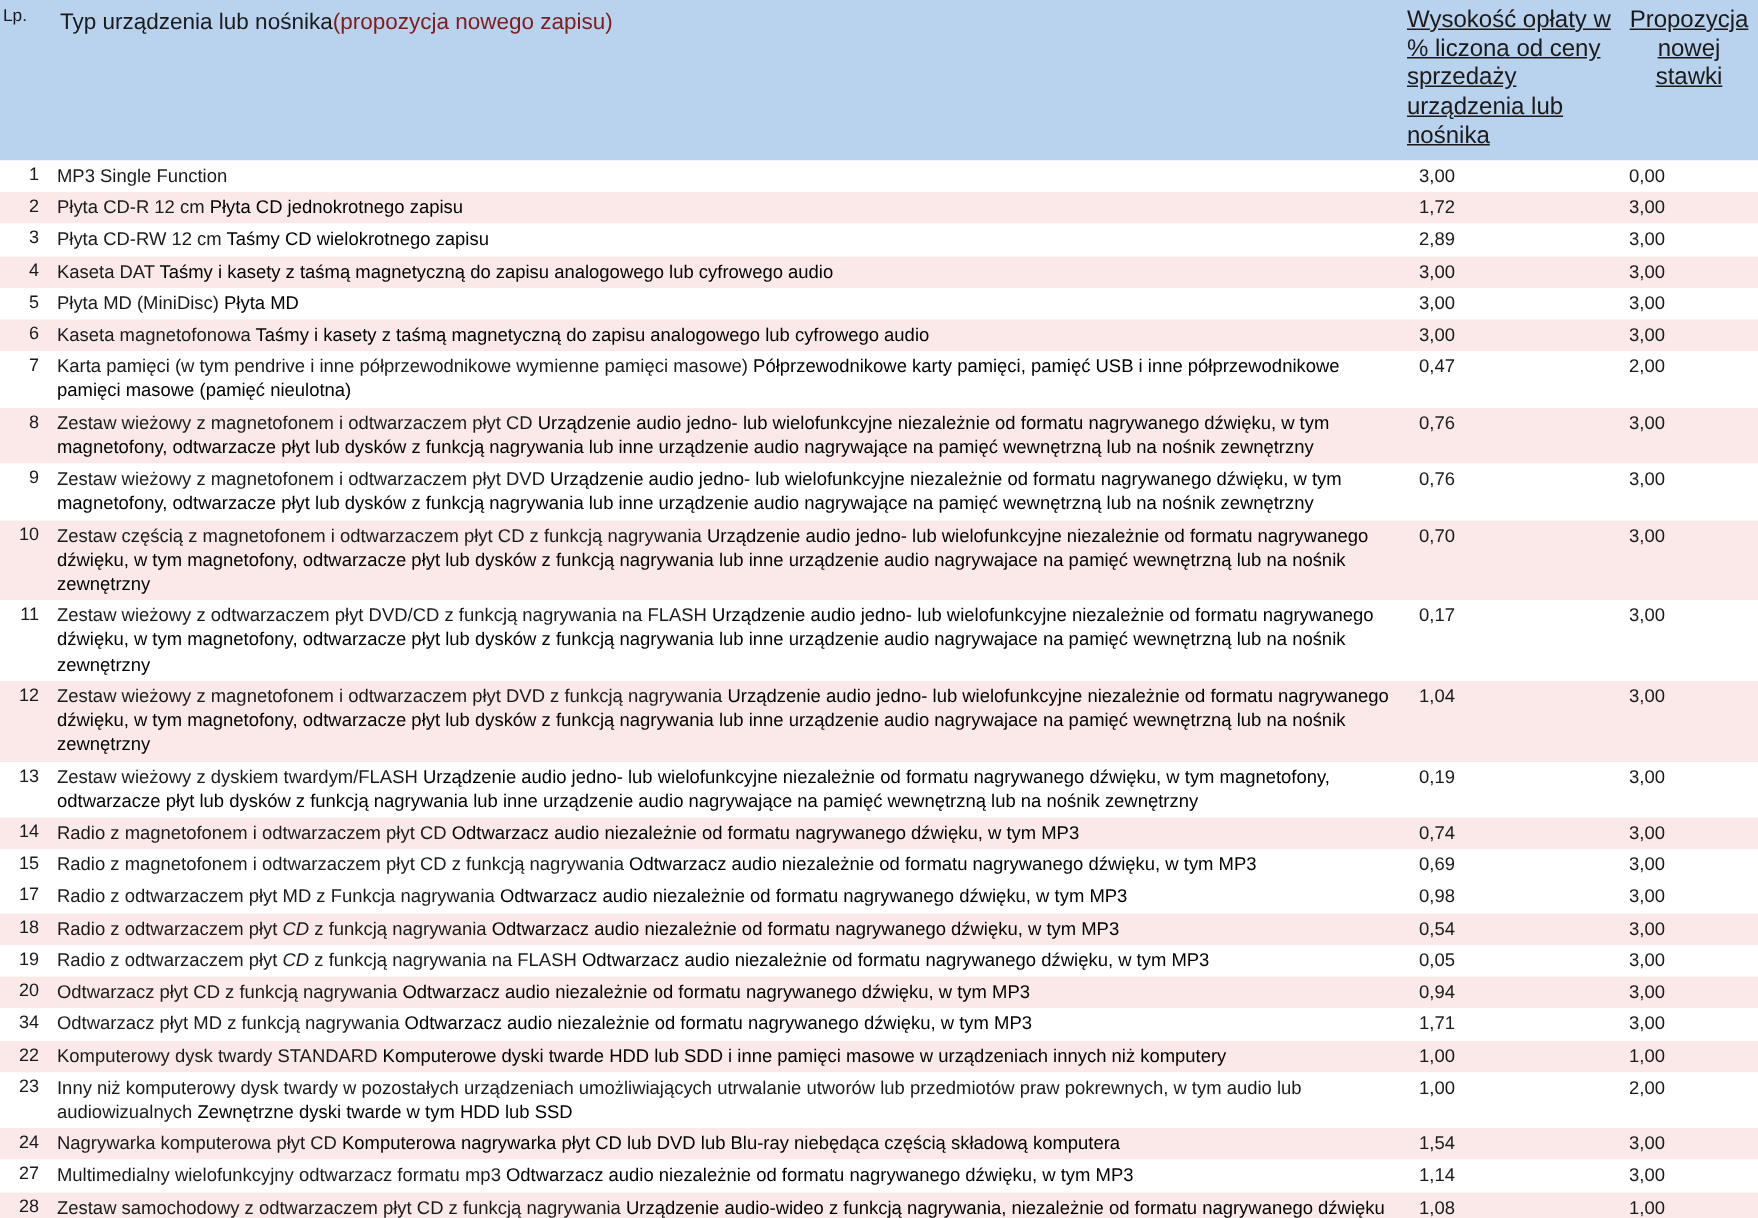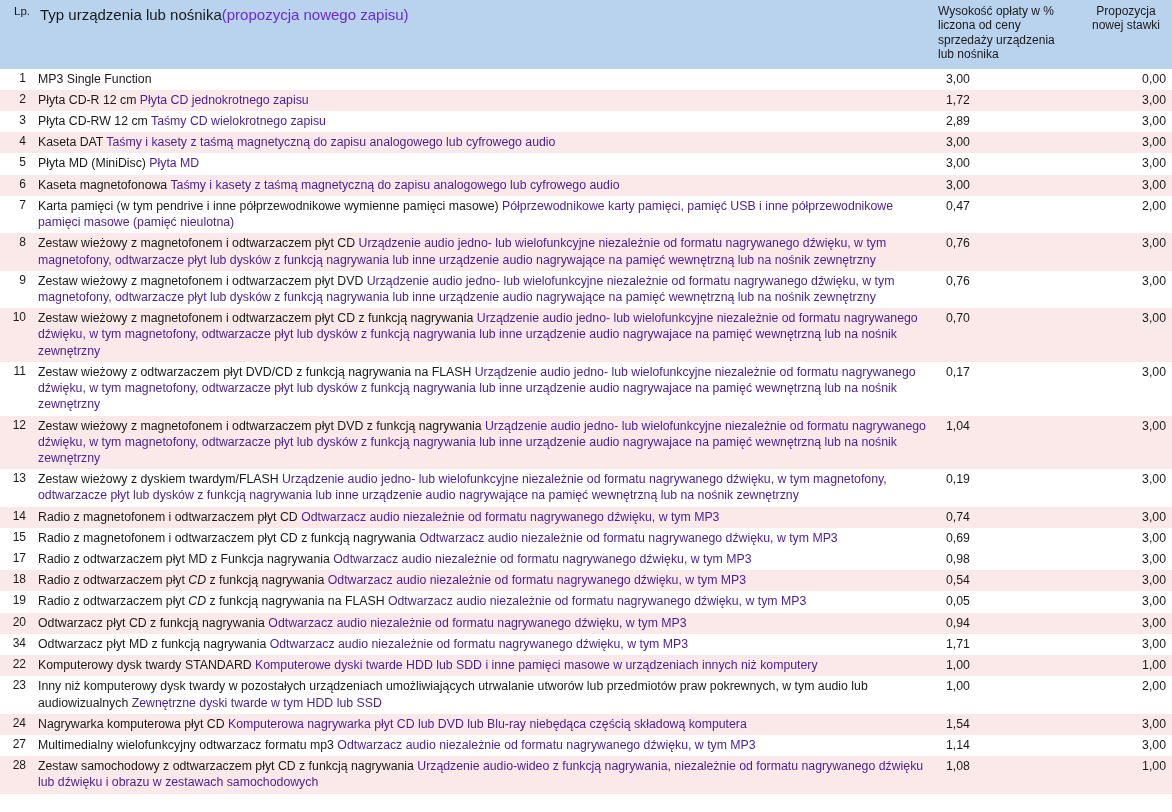--- a/index.html
+++ b/index.html
@@ -29,39 +29,40 @@
     background: #b9d2ee;
     color: #1a1a1a;
     font-weight: normal;
     font-size: 12.5px;
     vertical-align: top;
     padding: 5px 6px 7px 6px;
     border: none;
     line-height: 1.15;
   }
   thead th.th-lp {
-    text-align: right;
+    text-align: left;
     font-size: 11.5px;
     padding-left: 2px;
     padding-right: 2px;
   }
   thead th.th-desc {
     text-align: left;
     font-size: 15px;
     padding-left: 8px;
     padding-top: 6px;
   }
   thead th.th-desc .alt {
-    color: #6d28d9;
+    color: #7f1d1d;
   }
   thead th.th-rate, thead th.th-prop {
     text-align: left;
-    font-size: 12px;
+    font-size: 16px;
     line-height: 1.2;
     padding-top: 4px;
+    text-decoration: underline;
   }
   thead th.th-prop { text-align: center; }
 
   tbody td {
     font-size: 12.3px;
     color: #1a1a1a;
     vertical-align: top;
     padding: 2px 6px 3px 6px;
     line-height: 1.32;
     border: none;
@@ -72,32 +73,32 @@
     text-align: right;
     padding-right: 6px;
     font-size: 12px;
     white-space: nowrap;
   }
   tbody td.desc {
     text-align: left;
     padding-left: 6px;
   }
   tbody td.desc .alt {
-    color: #4c1d95;
+    color: #000000;
   }
   tbody td.desc .ital {
     font-style: italic;
   }
   tbody td.rate {
     text-align: left;
     padding-left: 14px;
     white-space: nowrap;
   }
   tbody td.prop {
-    text-align: right;
+    text-align: left;
     white-space: nowrap;
   }
 </style>
 </head>
 <body>
 
 <div class="page">
   <table class="fee-table">
     <colgroup>
       <col class="c-lp">
@@ -165,21 +166,21 @@
           <td class="prop">3,00</td>
         </tr>
         <tr class="odd">
           <td class="lp">9</td>
           <td class="desc"><span>Zestaw wieżowy z magnetofonem i odtwarzaczem płyt DVD </span><span class="alt">Urządzenie audio jedno- lub wielofunkcyjne niezależnie od formatu nagrywanego dźwięku, w tym magnetofony, odtwarzacze płyt lub dysków z funkcją nagrywania lub inne urządzenie audio nagrywające na pamięć wewnętrzną lub na nośnik zewnętrzny</span></td>
           <td class="rate">0,76</td>
           <td class="prop">3,00</td>
         </tr>
         <tr class="even">
           <td class="lp">10</td>
-          <td class="desc"><span>Zestaw wieżowy z magnetofonem i odtwarzaczem płyt CD z funkcją nagrywania </span><span class="alt">Urządzenie audio jedno- lub wielofunkcyjne niezależnie od formatu nagrywanego dźwięku, w tym magnetofony, odtwarzacze płyt lub dysków z funkcją nagrywania lub inne urządzenie audio nagrywajace na pamięć wewnętrzną lub na nośnik zewnętrzny</span></td>
+          <td class="desc"><span>Zestaw częścią z magnetofonem i odtwarzaczem płyt CD z funkcją nagrywania </span><span class="alt">Urządzenie audio jedno- lub wielofunkcyjne niezależnie od formatu nagrywanego dźwięku, w tym magnetofony, odtwarzacze płyt lub dysków z funkcją nagrywania lub inne urządzenie audio nagrywajace na pamięć wewnętrzną lub na nośnik zewnętrzny</span></td>
           <td class="rate">0,70</td>
           <td class="prop">3,00</td>
         </tr>
         <tr class="odd">
           <td class="lp">11</td>
           <td class="desc"><span>Zestaw wieżowy z odtwarzaczem płyt DVD/CD z funkcją nagrywania na FLASH </span><span class="alt">Urządzenie audio jedno- lub wielofunkcyjne niezależnie od formatu nagrywanego dźwięku, w tym magnetofony, odtwarzacze płyt lub dysków z funkcją nagrywania lub inne urządzenie audio nagrywajace na pamięć wewnętrzną lub na nośnik zewnętrzny</span></td>
           <td class="rate">0,17</td>
           <td class="prop">3,00</td>
         </tr>
         <tr class="even">

